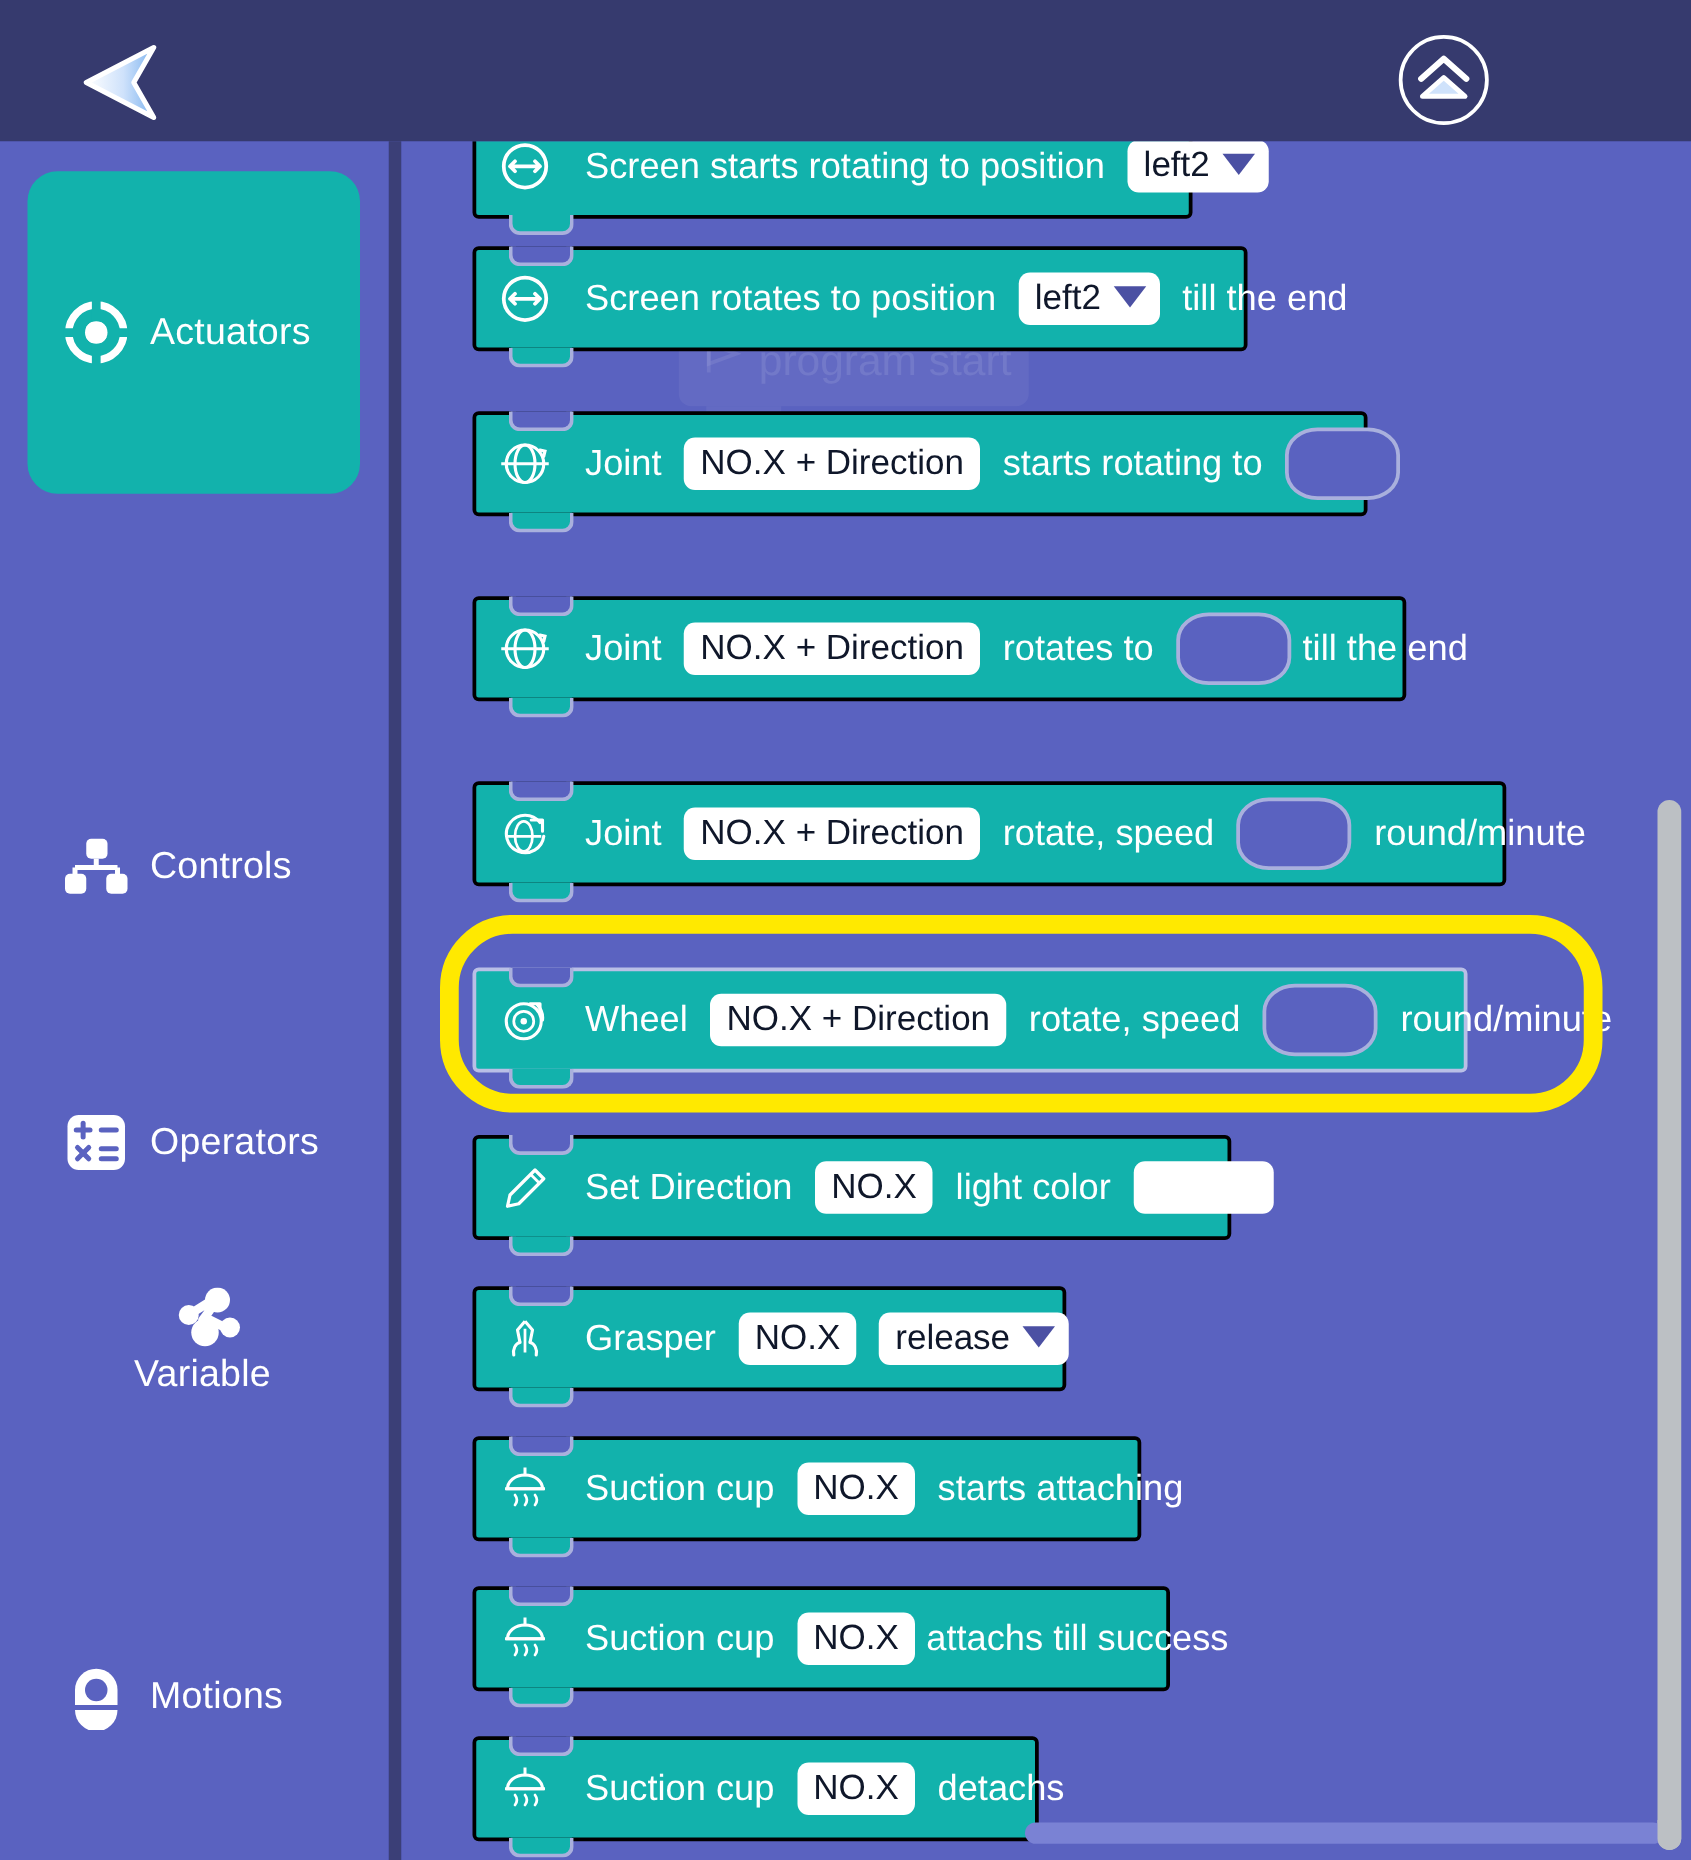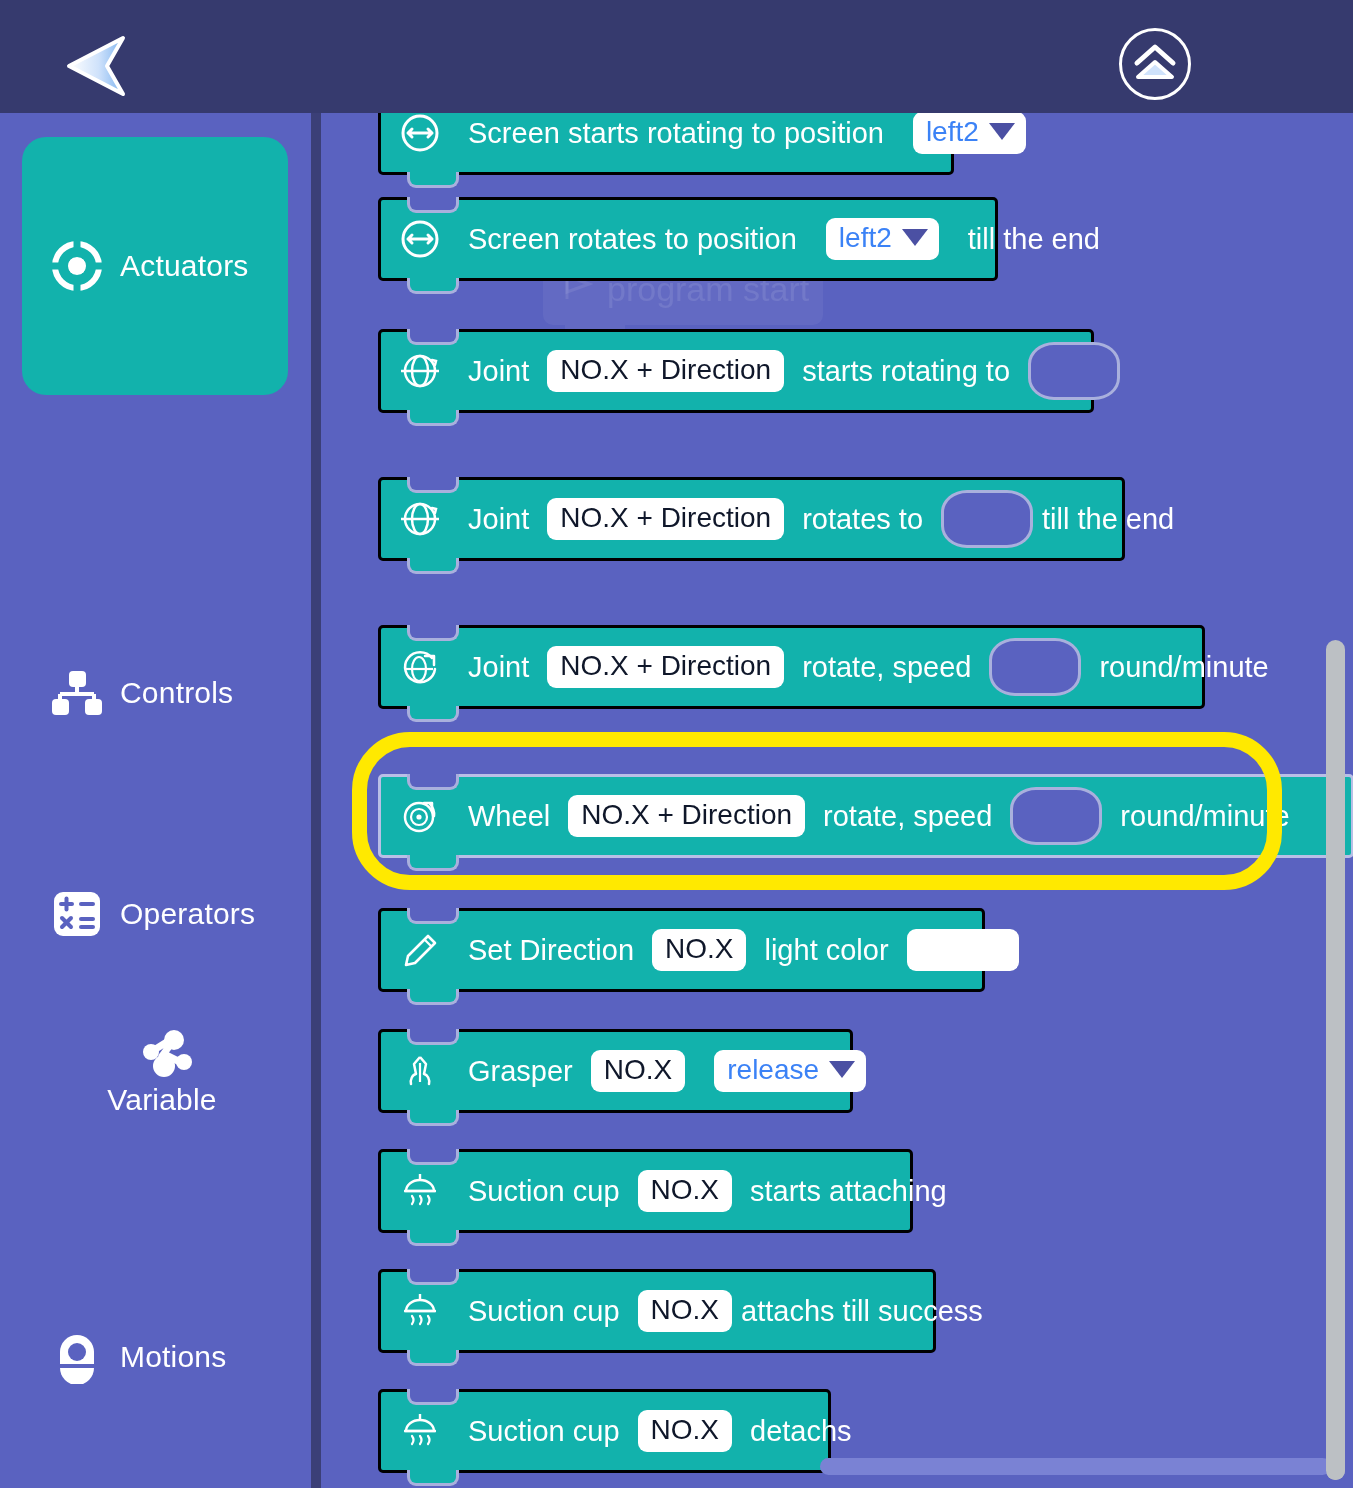--- a/index.html
+++ b/index.html
@@ -188,25 +188,25 @@
     border-radius: 9px;
     padding: 5px 13px 7px 13px;
     font-size: 28px;
     margin: 0 9px;
     line-height: 1.05;
     cursor: pointer;
   }
   
   .ddpill {
     background: #ffffff;
-    color: #3b82f6;
+    color: #0f172a;
     border-radius: 9px;
     padding: 5px 11px 7px 13px;
     font-size: 28px;
-    margin: 0 20px;
+    margin: 0 9px;
     display: inline-flex;
     align-items: center;
     gap: 10px;
     line-height: 1.05;
     cursor: pointer;
   }
   .caret {
     width: 0; height: 0;
     border-left: 13px solid transparent;
     border-right: 13px solid transparent;
@@ -465,21 +465,21 @@
       </span>
       <span class="btext">Joint</span>
       <span class="pill">NO.X + Direction</span>
       <span class="btext">rotate, speed</span>
       <span class="slot"></span>
       <span class="btext">round/minute</span>
     </div>
 
     <div class="highlight"></div>
 
-    <div class="block inhl" style="left:57px; top:661px; width:976px;">
+    <div class="block inhl" style="left:57px; top:661px; width:796px;">
       <span class="bico">
         <svg width="44" height="44" viewBox="0 0 44 44">
           <circle cx="21" cy="23" r="14" fill="none" stroke="#ffffff" stroke-width="2.5"></circle>
           <circle cx="21" cy="23" r="8" fill="none" stroke="#ffffff" stroke-width="2.2"></circle>
           <circle cx="21" cy="23" r="2.6" fill="#ffffff"></circle>
           <path d="M32 10 A15 15 0 0 1 36 22" fill="none" stroke="#ffffff" stroke-width="2.5" stroke-linecap="round"></path>
           <path d="M26 9 L34 9 L34 17" fill="none" stroke="#ffffff" stroke-width="2.5" stroke-linecap="round" stroke-linejoin="round"></path>
         </svg>
       </span>
       <span class="btext">Wheel</span>

